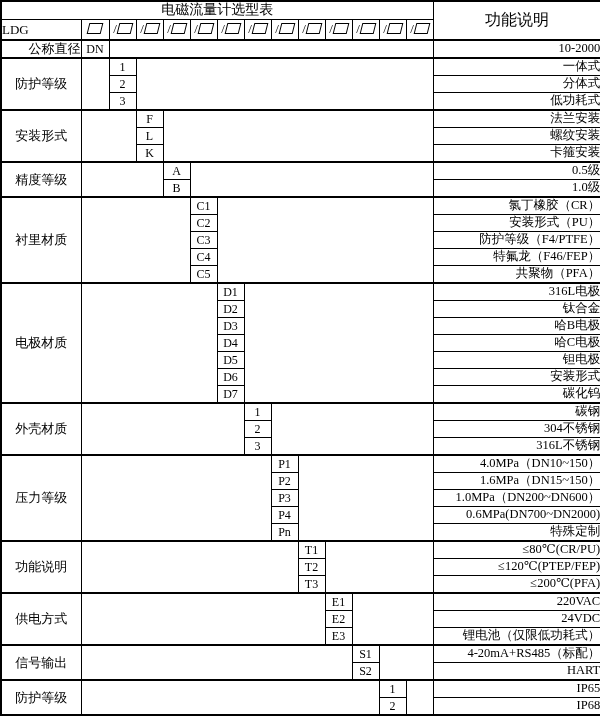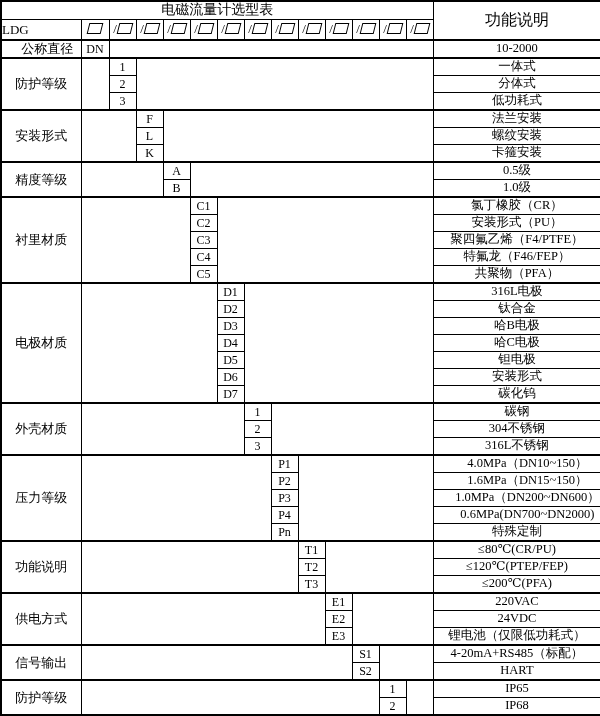--- a/index.html
+++ b/index.html
@@ -21,24 +21,24 @@
     font-size:12.5px;
     line-height:1.05;
     white-space:nowrap;
     overflow:hidden;
   }
   td.title{font-size:14px;height:17px;}
   td.fnhead{font-size:16px;}
   tr.ldg td{height:19px;}
   td.ldgp{text-align:left;font-size:13px;}
   td.lbl{font-size:13px;}
-  td.la{text-align:center;padding-left:12px;font-family:Liberation Serif, serif;}
+  td.la{text-align:right;padding-left:12px;font-family:Liberation Serif, serif;}
   td.code{font-size:12px;}
-  td.fn{font-size:12.5px;}
-  td.fl{text-align:center;padding-left:21px;margin-left:7px;}
+  td.fn{font-size:12.5px;text-align:right;}
+  td.fl{text-align:right;padding-left:21px;margin-left:7px;}
   .g{border-top:2px solid #000;}
   .box{
     display:inline-block;width:12px;height:9px;
     border:1px solid #000;background:#fff;
     transform:skewX(-14deg);
     vertical-align:-1px;
   }
   .slash{font-size:13px;margin-right:1px;}
 </style>
 </head>
@@ -144,21 +144,21 @@
   <td class="code g">C1</td>
   <td class="g" colspan="8" rowspan="5"></td>
   <td class="fn g">氯丁橡胶（CR）</td>
 </tr>
 <tr>
   <td class="code">C2</td>
   <td class="fn">安装形式（PU）</td>
 </tr>
 <tr>
   <td class="code">C3</td>
-  <td class="fn">聚四氟乙烯（F4/PTFE）</td>
+  <td class="fn">防护等级（F4/PTFE）</td>
 </tr>
 <tr>
   <td class="code">C4</td>
   <td class="fn">特氟龙（F46/FEP）</td>
 </tr>
 <tr>
   <td class="code">C5</td>
   <td class="fn">共聚物（PFA）</td>
 </tr>
 

